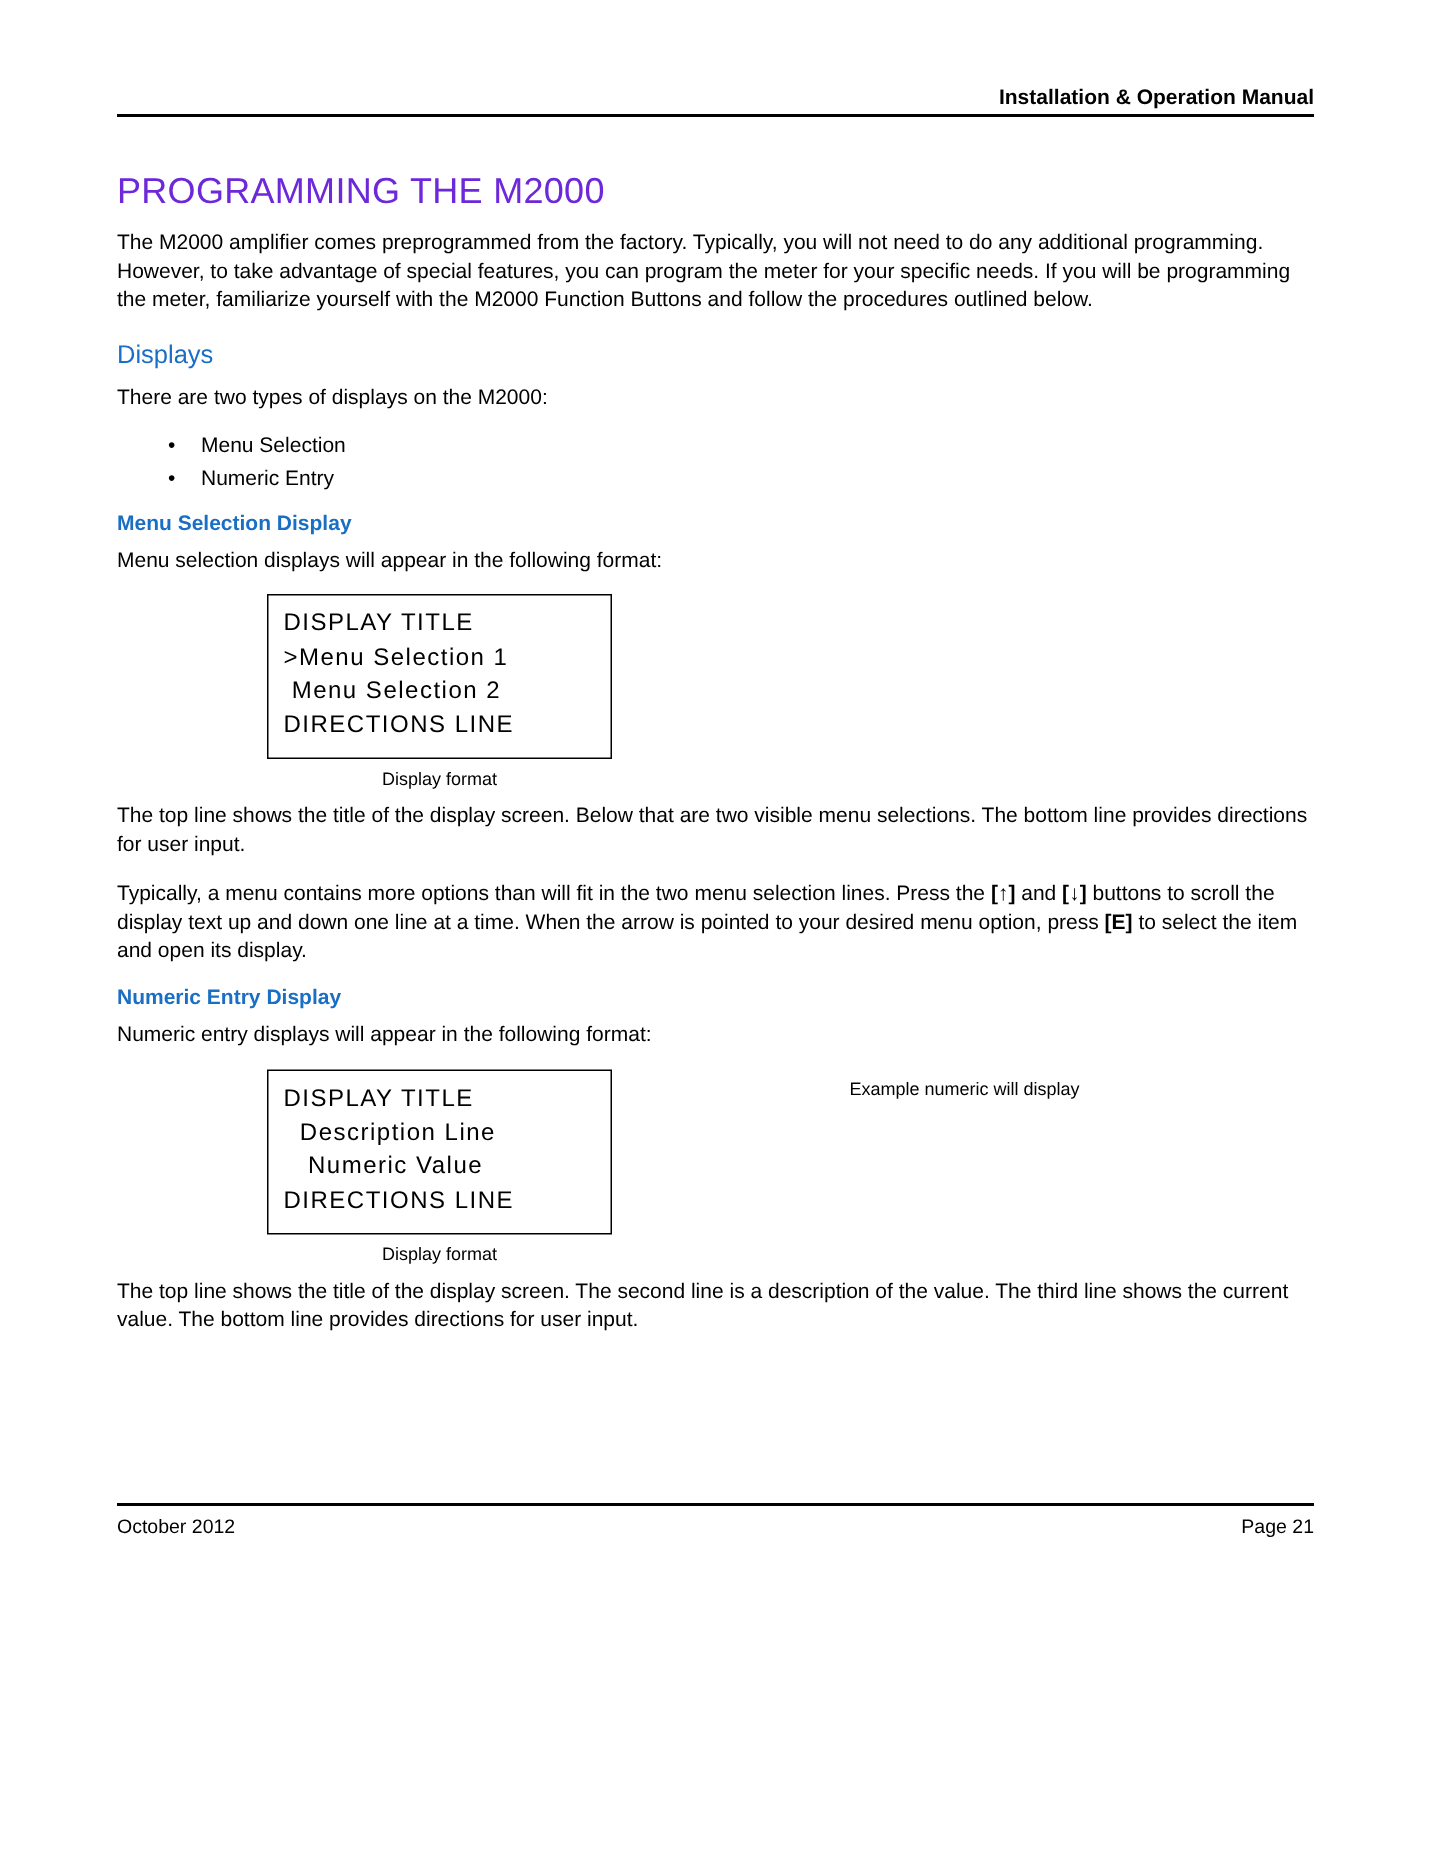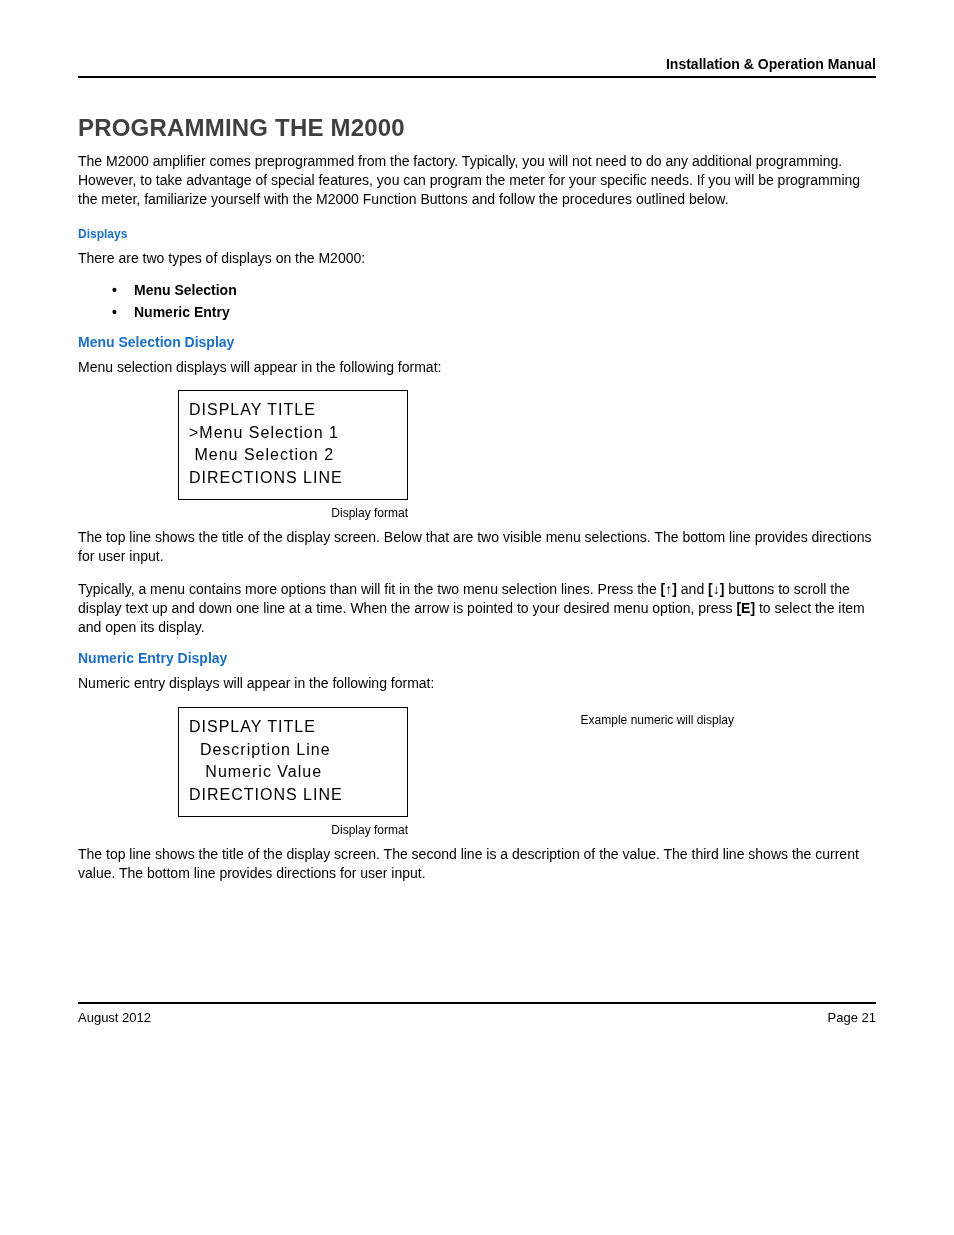--- a/index.html
+++ b/index.html
@@ -1,28 +1,28 @@
 <!DOCTYPE html>
 <html><head>
 <meta charset="utf-8">
 <style>
 html,body{margin:0;padding:0;background:#fff;font-family:"Myriad Pro","Segoe UI",Arial,sans-serif;color:#000;}
 .page{width:954px;height:1065px;box-sizing:border-box;padding:56px 78px 40px 78px;position:relative;}
 .doc-header{border-bottom:2px solid #000;padding-bottom:4px;text-align:right;font-weight:600;font-size:14px;}
-h1{color:#404040;font-weight:700;font-size:24px;margin:36px 0 10px 0;letter-spacing:.2px;}
+h1{color:#6d28d9;font-weight:400;font-size:24px;margin:36px 0 10px 0;letter-spacing:.2px;}
 p.body{font-size:14px;line-height:1.35;margin:8px 0 14px 0;}
-h2.sub{color:#1a6fc4;font-weight:700;font-size:12px;margin:18px 0 6px 0;}
+h2.sub{color:#1a6fc4;font-weight:400;font-size:17px;margin:18px 0 6px 0;}
 h3.subsub{color:#1a6fc4;font-weight:700;font-size:14px;margin:14px 0 6px 0;}
-ul.bullets{margin:2px 0 10px 34px;padding:0;font-weight:bold;}
+ul.bullets{margin:2px 0 10px 34px;padding:0;}
 ul.bullets li{font-size:14px;margin:6px 0;list-style:none;position:relative;padding-left:22px;}
 ul.bullets li::before{content:"•";position:absolute;left:0;top:0;}
-.row{display:flex;gap:96px;margin:14px 0 4px 100px;}
+.row{display:flex;gap:120px;margin:14px 0 4px 100px;}
 .col{width:230px;}
 .display-box{border:1.5px solid #000;padding:8px 10px 10px 10px;font-family:"Myriad Pro","Segoe UI",Arial,sans-serif;font-size:16px;line-height:1.4;letter-spacing:1px;white-space:pre;min-height:88px;}
-.caption{text-align:right;font-size:12px;margin-top:6px;}
+.caption{text-align:center;font-size:12px;margin-top:6px;}
 .footer{position:absolute;left:78px;right:78px;bottom:40px;display:flex;justify-content:space-between;border-top:2px solid #000;padding-top:6px;font-size:13px;}
 .arrow{font-family:Arial,sans-serif;}
 .underline{text-decoration:underline;}
 b{font-weight:600;}
 </style>
 </head>
 <body>
 <div class="page">
 
 <div class="doc-header">
@@ -67,17 +67,17 @@
     <div class="caption">Display format</div>
   </div>
   <div class="col">
     <div class="caption">Example numeric will display</div>
   </div>
 </div>
 
 <p class="body">The top line shows the title of the display screen. The second line is a description of the value. The third line shows the current value. The bottom line provides directions for user input.</p>
 
 <div class="footer">
-  <span>August 2012</span>
+  <span>October 2012</span>
   <span>Page 21</span>
 </div>
 
 </div>
 
 </body></html>

